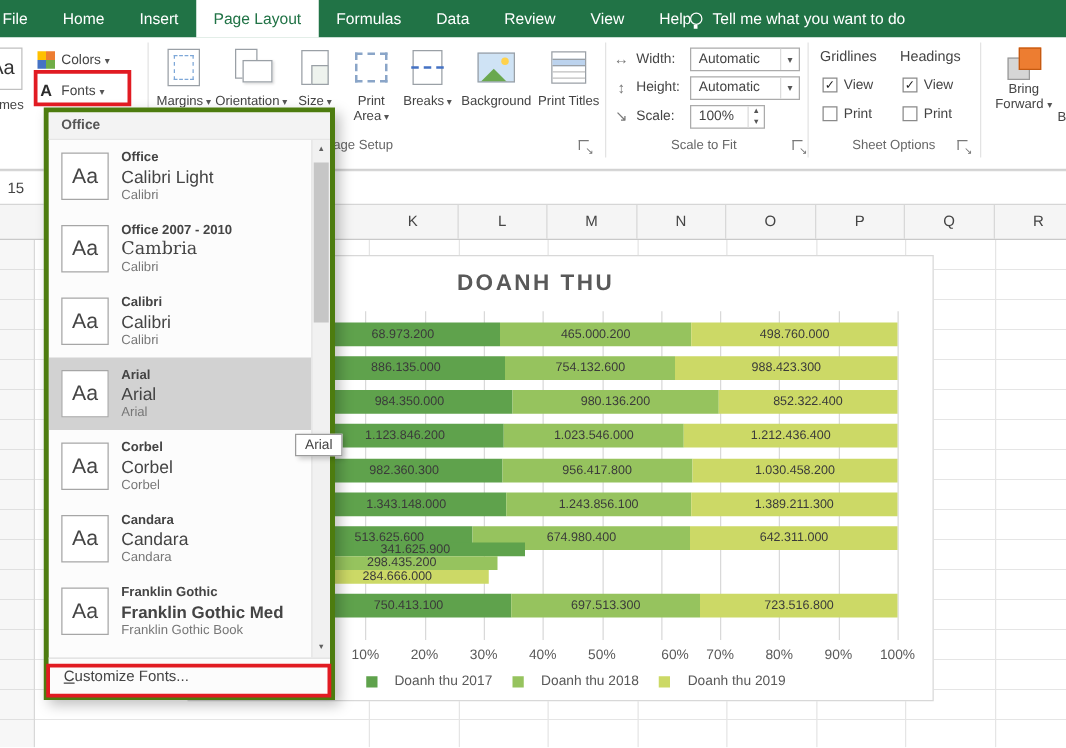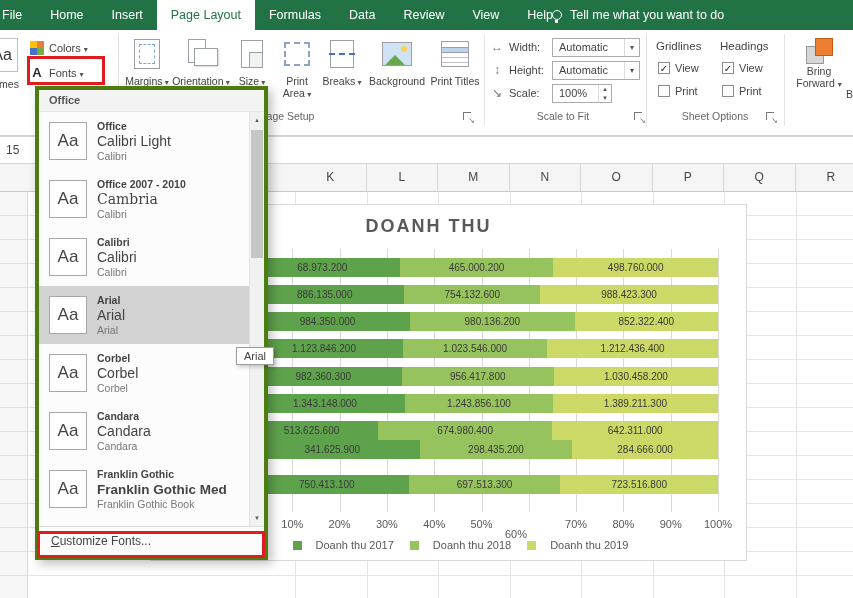--- a/index.html
+++ b/index.html
@@ -384,21 +384,21 @@
           <div class="seg" style="width: 28.1%; background: rgb(95, 162, 76);">
             <span>513.625.600</span>
           </div>
           <div class="seg" style="width: 36.9%; background: rgb(150, 195, 94);">
             <span>674.980.400</span>
           </div>
           <div class="seg" style="width: 35%; background: rgb(204, 217, 102);">
             <span>642.311.000</span>
           </div>
         </div>
-        <div class="bar-row" style="top: 191px;">
+        <div class="bar-row" style="top: 185px; flex-direction: column;">
           <div class="seg" style="width: 36.9%; background: rgb(95, 162, 76);">
             <span>341.625.900</span>
           </div>
           <div class="seg" style="width: 32.3%; background: rgb(150, 195, 94);">
             <span>298.435.200</span>
           </div>
           <div class="seg" style="width: 30.8%; background: rgb(204, 217, 102);">
             <span>284.666.000</span>
           </div>
         </div>
@@ -413,21 +413,21 @@
             <span>723.516.800</span>
           </div>
         </div>
       </div>
     <div id="ticks">
         <div class="tick" style="left: 47.3px;">10%</div>
         <div class="tick" style="left: 94.6px;">20%</div>
         <div class="tick" style="left: 141.9px;">30%</div>
         <div class="tick" style="left: 189.2px;">40%</div>
         <div class="tick" style="left: 236.5px;">50%</div>
-        <div class="tick" style="left: 271px; margin-top: 10px;">60%</div>
+        <div class="tick" style="left: 295px;">60%</div>
         <div class="tick" style="left: 331.1px;">70%</div>
         <div class="tick" style="left: 378.4px;">80%</div>
         <div class="tick" style="left: 425.7px;">90%</div>
         <div class="tick" style="left: 473px;">100%</div>
       </div>
     <div id="legend">
         <div class="leg-item">
           <span class="leg-swatch" style="background: rgb(95, 162, 76);"></span>
           <span>Doanh thu 2017</span>
         </div>

